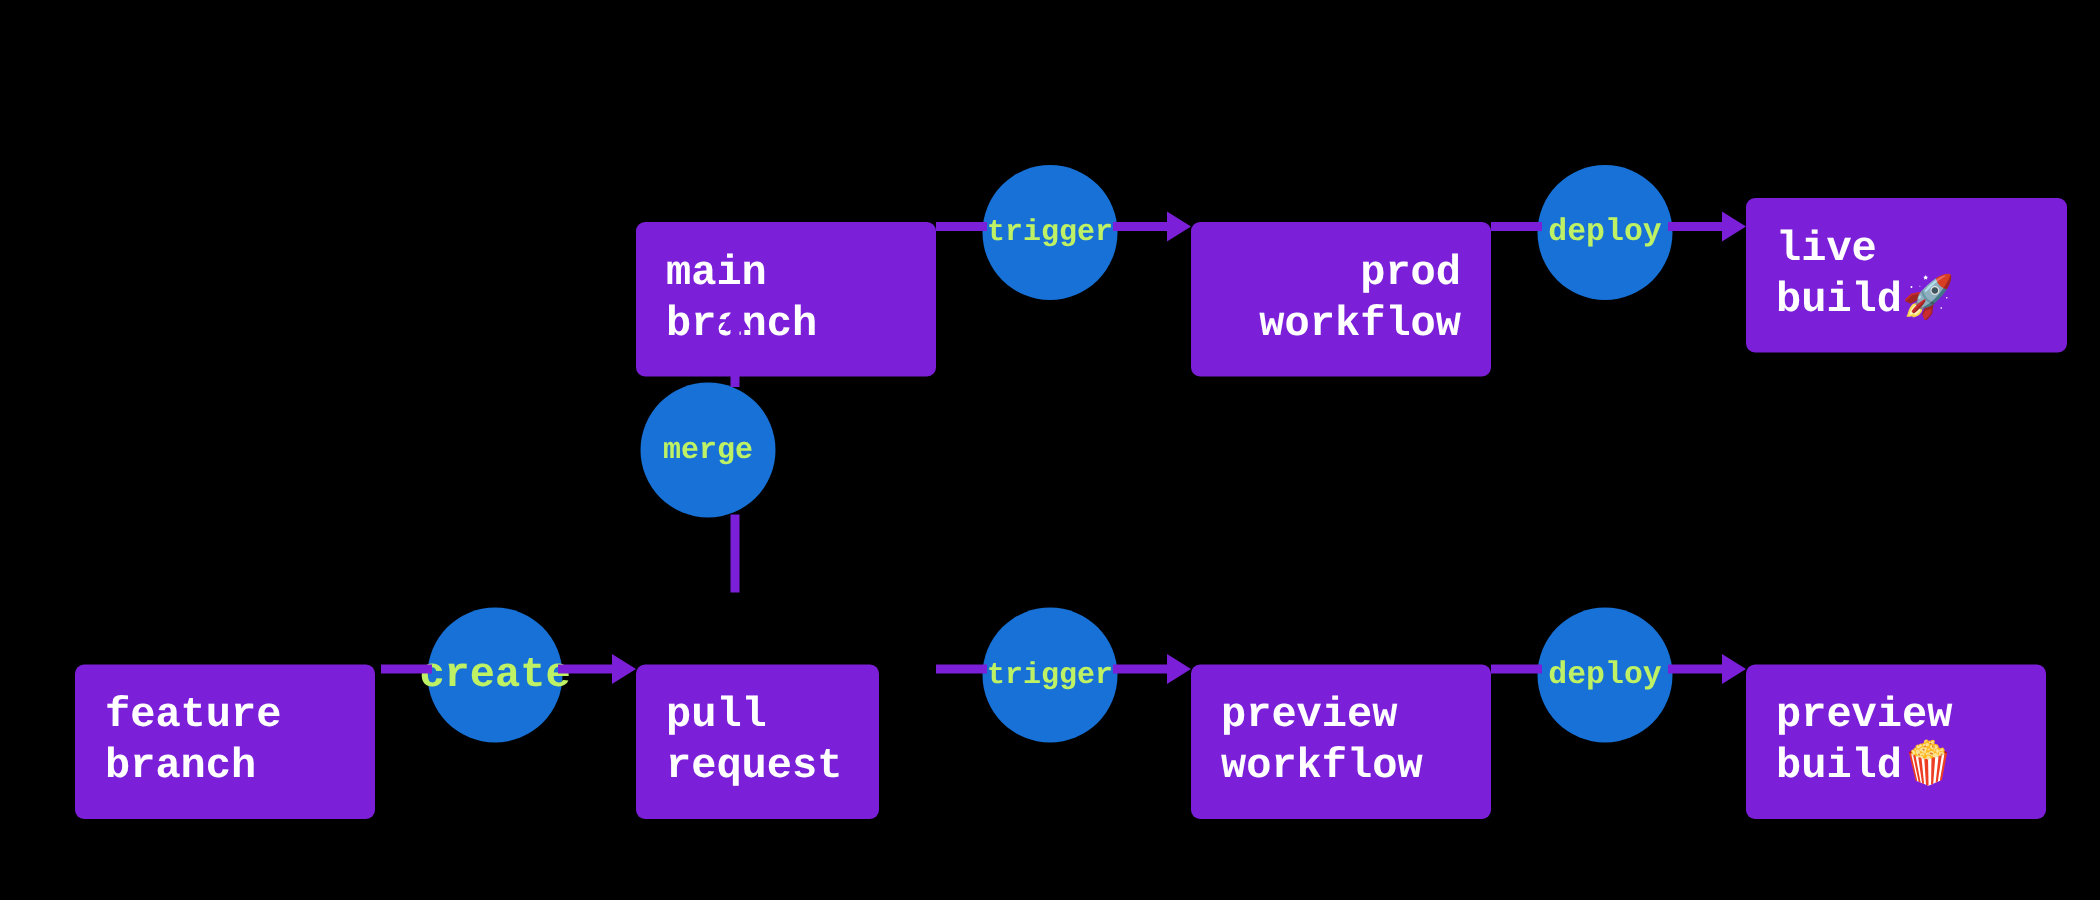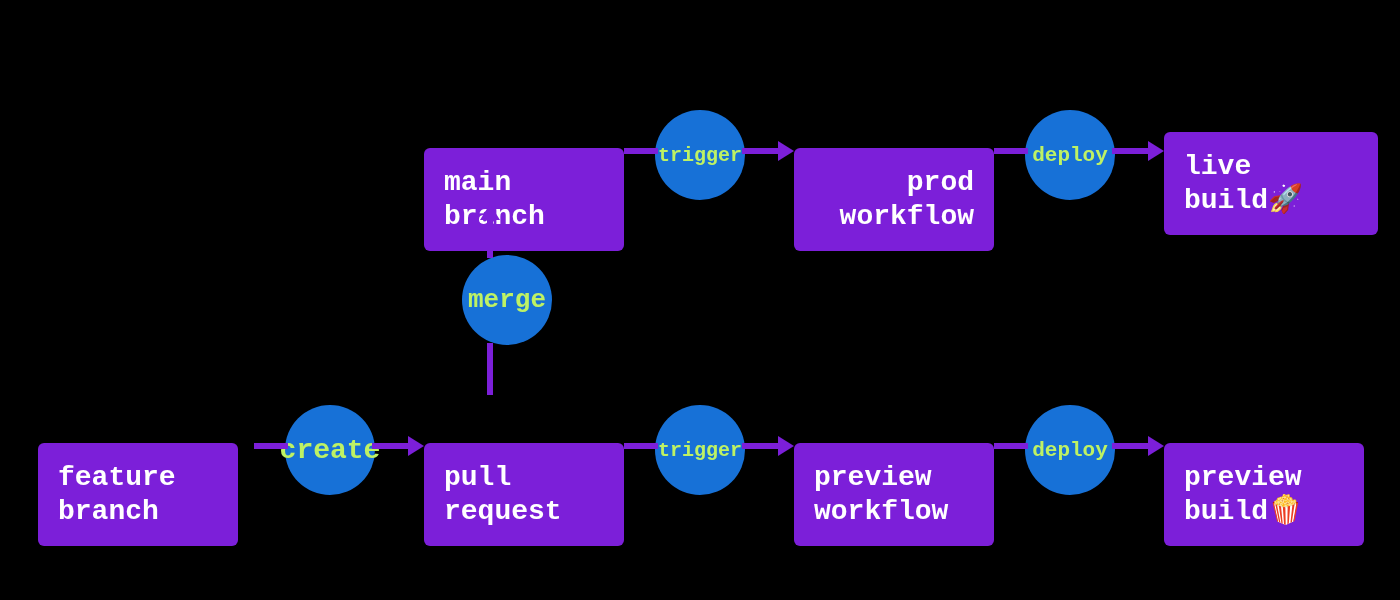--- a/index.html
+++ b/index.html
@@ -58,37 +58,37 @@
 </head>
 <body>
 
 <div class="box" style="left:424px; top:100px; width:200px;">main
 branch</div>
 <div class="box" style="left:794px; top:100px; width:200px;text-align:right;">prod
 workflow</div>
 <div class="box" style="left:1164px; top:84px; width:214px;">live
 build🚀</div>
 
-<div class="box" style="left:38px; top:395px; width:200px;">feature
+<div class="box" style="left:50px; top:395px; width:200px;">feature
 branch</div>
-<div class="box" style="left:424px; top:395px; width:200px;">pull
+<div class="box" style="left:424px; top:395px; width:162px;">pull
 request</div>
 <div class="box" style="left:794px; top:395px; width:200px;">preview
 workflow</div>
 <div class="box" style="left:1164px; top:395px; width:200px;">preview
 build🍿</div>
 
 <div class="circle" style="left:655px; top:110px; width:90px; height:90px; font-size:20px;">trigger</div>
 <div class="circle" style="left:1025px; top:110px; width:90px; height:90px; font-size:21px;">deploy</div>
 
 <div class="circle" style="left:285px; top:405px; width:90px; height:90px; font-size:28px;">create</div>
 <div class="circle" style="left:655px; top:405px; width:90px; height:90px; font-size:20px;">trigger</div>
 <div class="circle" style="left:1025px; top:405px; width:90px; height:90px; font-size:21px;">deploy</div>
 
-<div class="circle" style="left:462px; top:255px; width:90px; height:90px; font-size:26px;">merge</div>
+<div class="circle" style="left:427px; top:255px; width:90px; height:90px; font-size:20px;">merge</div>
 
 <div class="arrow arrow-h" style="left:624px; top:148px; width:34px;"></div>
 
 <div class="arrow arrow-h" style="left:742px; top:148px; width:38px;"></div>
 <div class="arrow-head-right" style="left:778px; top:141px;"></div>
 
 <div class="arrow arrow-h" style="left:994px; top:148px; width:34px;"></div>
 
 <div class="arrow arrow-h" style="left:1112px; top:148px; width:38px;"></div>
 <div class="arrow-head-right" style="left:1148px; top:141px;"></div>

